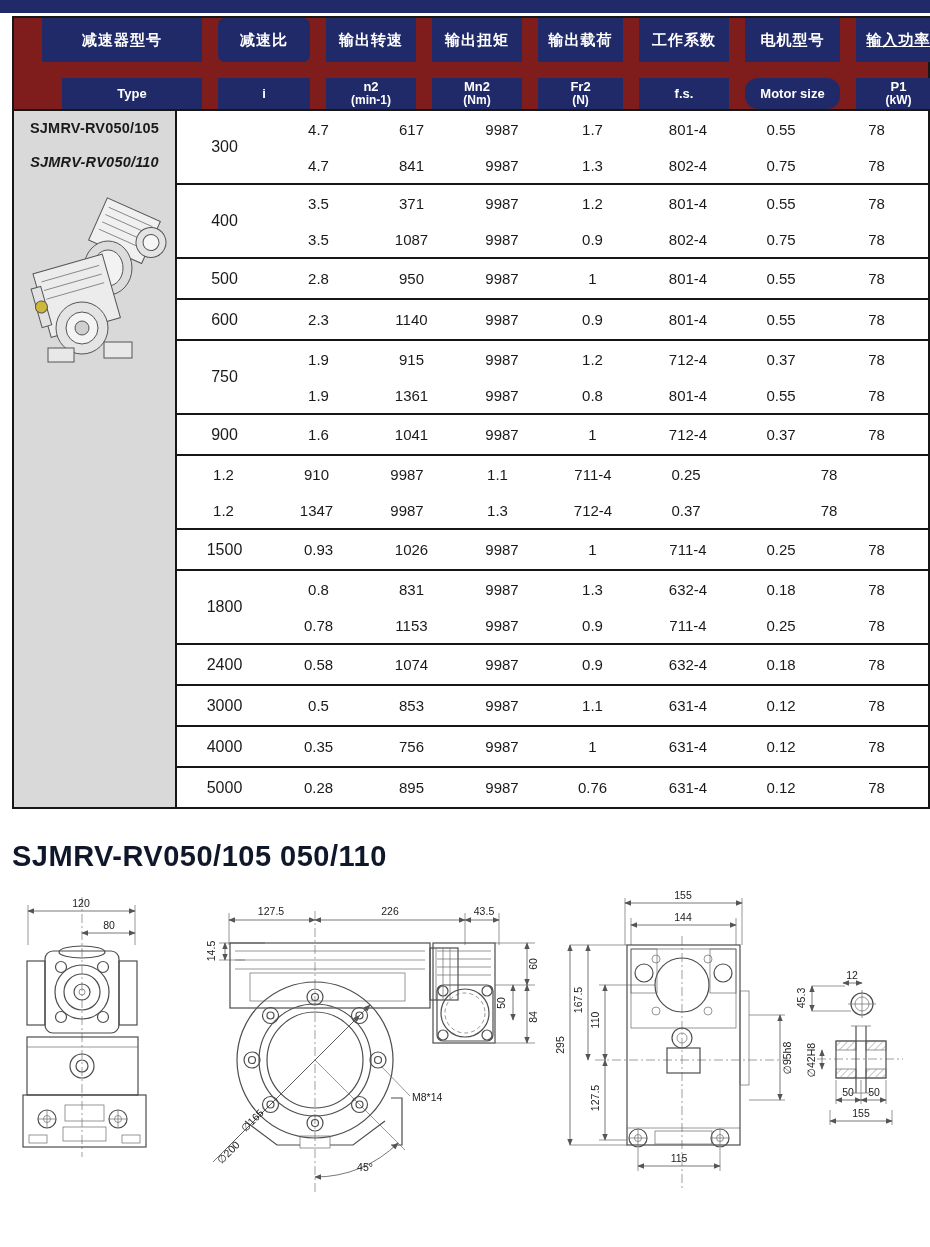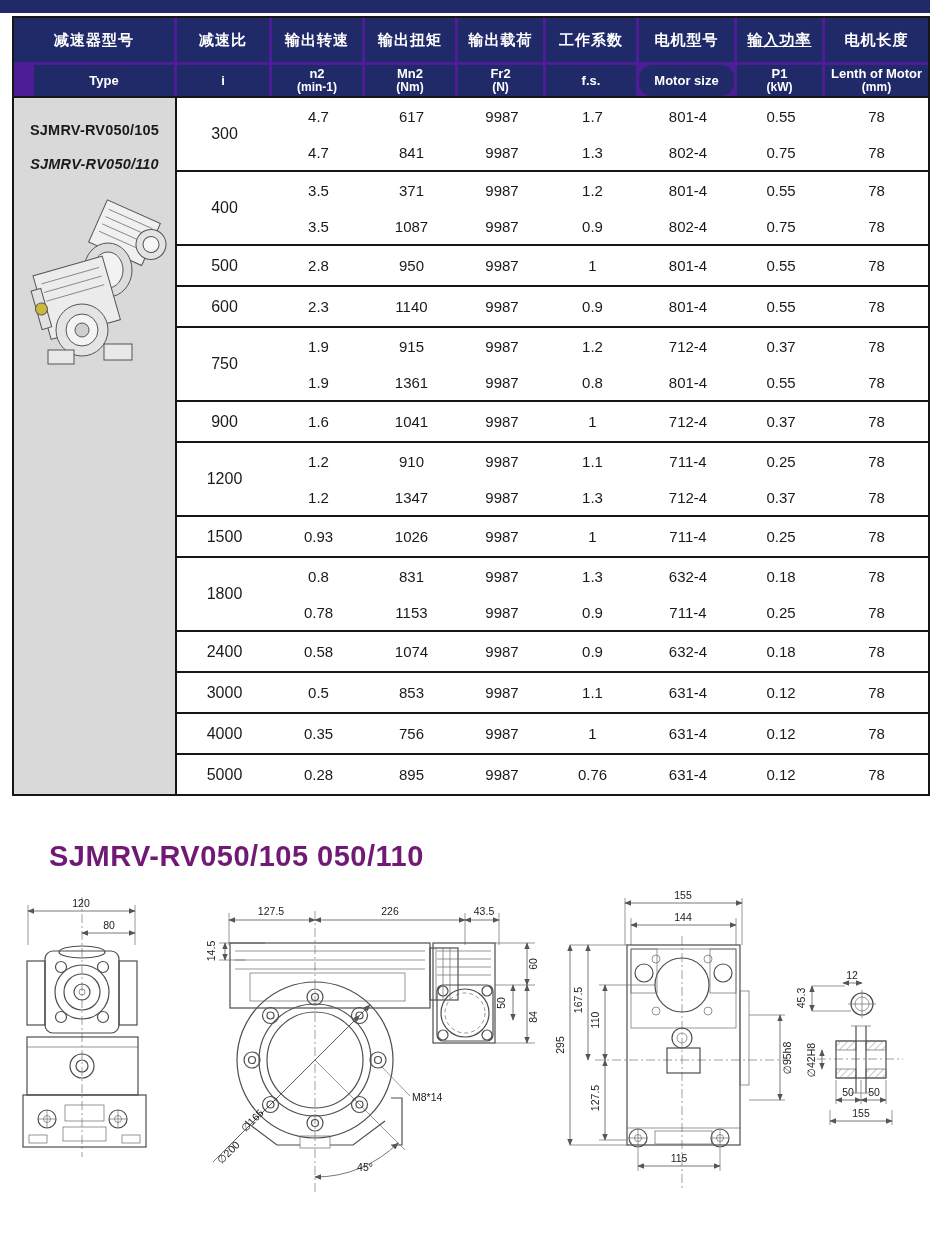--- a/index.html
+++ b/index.html
@@ -5,41 +5,41 @@
   html,body{margin:0;padding:0;}
   body{
     width:930px;height:1247px;position:relative;background:#ffffff;
     font-family:"Liberation Sans",sans-serif;color:#1a1a1a;overflow:hidden;
   }
   .top-band{position:absolute;left:0;top:0;width:930px;height:13px;background:#202a69;}
   
   .spec-table{position:absolute;left:12px;top:16px;width:918px;box-sizing:border-box;}
   .thead{
     display:grid;grid-template-columns:160px 92px 90px 90px 85px 90px 95px 85px 1fr;
-    grid-template-rows:44px 31px;gap:3px;background:#4c1d95;border:2px solid #161616;
+    grid-template-rows:44px 31px;gap:16px;background:#7f1d1d;border:2px solid #161616;padding-left:28px;
   }
   .th{background:#202a69;color:#ffffff;display:flex;flex-direction:column;align-items:center;justify-content:center;text-align:center;line-height:1.05;}
   .th-cn{font-size:15px;font-weight:bold;letter-spacing:1px;}
   .th-en{font-size:13px;font-weight:bold;}
   .th-en .sub{font-size:12px;font-weight:bold;}
   .tbody{display:flex;border:2px solid #161616;border-top:none;background:#fff;}
   .type-col{width:163px;background:#d9d9d9;border-right:2px solid #161616;box-sizing:border-box;display:flex;flex-direction:column;align-items:center;}
-  .model{font-weight:bold;font-size:14.5px;margin-top:24px;letter-spacing:0.2px;}
+  .model{font-weight:bold;font-size:14.5px;margin-top:9px;letter-spacing:0.2px;}
   .model + .model{margin-top:18px;font-style:italic;}
   .product-img{margin-top:10px;}
   .data-col{flex:1;display:flex;flex-direction:column;}
   .group{display:flex;border-bottom:2px solid #161616;}
   .group:last-child{border-bottom:none;}
   .i-cell{width:95px;display:flex;align-items:center;justify-content:center;font-size:16px;}
   .rows{flex:1;display:flex;flex-direction:column;justify-content:center;}
   .row{display:grid;grid-template-columns:93px 93px 88px 93px 98px 88px 1fr;height:36px;}
   .group.single .row{height:39px;}
   .cell{display:flex;align-items:center;justify-content:center;font-size:15px;}
   
-  .section-title{position:absolute;left:12px;top:840px;font-size:29px;font-weight:bold;color:#701a75;letter-spacing:0.5px;margin-left:37px;}
+  .section-title{position:absolute;left:12px;top:840px;font-size:29px;font-weight:bold;color:#0f172a;letter-spacing:0.5px;}
   
   .drawings{position:absolute;left:0;top:888px;width:799px;height:359px;}
   .drw{position:absolute;}
   .ln{fill:none;stroke:#4d4d4d;stroke-width:1.2;}
   .tn{fill:none;stroke:#6a6a6a;stroke-width:0.7;}
   .dim{fill:none;stroke:#555555;stroke-width:0.8;}
   .cl{fill:none;stroke:#777777;stroke-width:0.7;stroke-dasharray:9 3 2 3;}
   text.d{font-size:10.5px;fill:#222222;font-family:"Liberation Sans",sans-serif;}
   .hatchbox{stroke:#6a6a6a;stroke-width:0.7;}
 </style>
@@ -55,21 +55,21 @@
       <line x1="0" y1="0" x2="0" y2="5" stroke="#8a8a8a" stroke-width="1"></line>
     </pattern>
   </defs>
 </svg>
 
 <div class="top-band"></div>
 
 <div class="spec-table">
   <div class="thead">
       <div class="th th-cn" style="grid-area: 1 / 1;">减速器型号</div>
-      <div class="th th-cn" style="grid-area: 1 / 2;">减速比</div>
+      <div class="th th-cn" style="grid-area: 1 / 2; border-radius: 7px;">减速比</div>
       <div class="th th-cn" style="grid-area: 1 / 3;">输出转速</div>
       <div class="th th-cn" style="grid-area: 1 / 4;">输出扭矩</div>
       <div class="th th-cn" style="grid-area: 1 / 5;">输出载荷</div>
       <div class="th th-cn" style="grid-area: 1 / 6;">工作系数</div>
       <div class="th th-cn" style="grid-area: 1 / 7;">电机型号</div>
       <div class="th th-cn" style="grid-area: 1 / 8; text-decoration: underline;">输入功率</div>
       <div class="th th-cn" style="grid-area: 1 / 9;">电机长度</div>
       <div class="th th-en" style="grid-area: 2 / 1; margin-left: 20px;">
         <div class="main-line">Type</div>
       </div>
@@ -243,21 +243,20 @@
               <div class="cell">1041</div>
               <div class="cell">9987</div>
               <div class="cell">1</div>
               <div class="cell">712-4</div>
               <div class="cell">0.37</div>
               <div class="cell">78</div>
             </div>
           </div>
         </div>
         <div class="group">
-          <div class="i-cell">1200</div>
           <div class="rows">
             <div class="row">
               <div class="cell">1.2</div>
               <div class="cell">910</div>
               <div class="cell">9987</div>
               <div class="cell">1.1</div>
               <div class="cell">711-4</div>
               <div class="cell">0.25</div>
               <div class="cell">78</div>
             </div>

